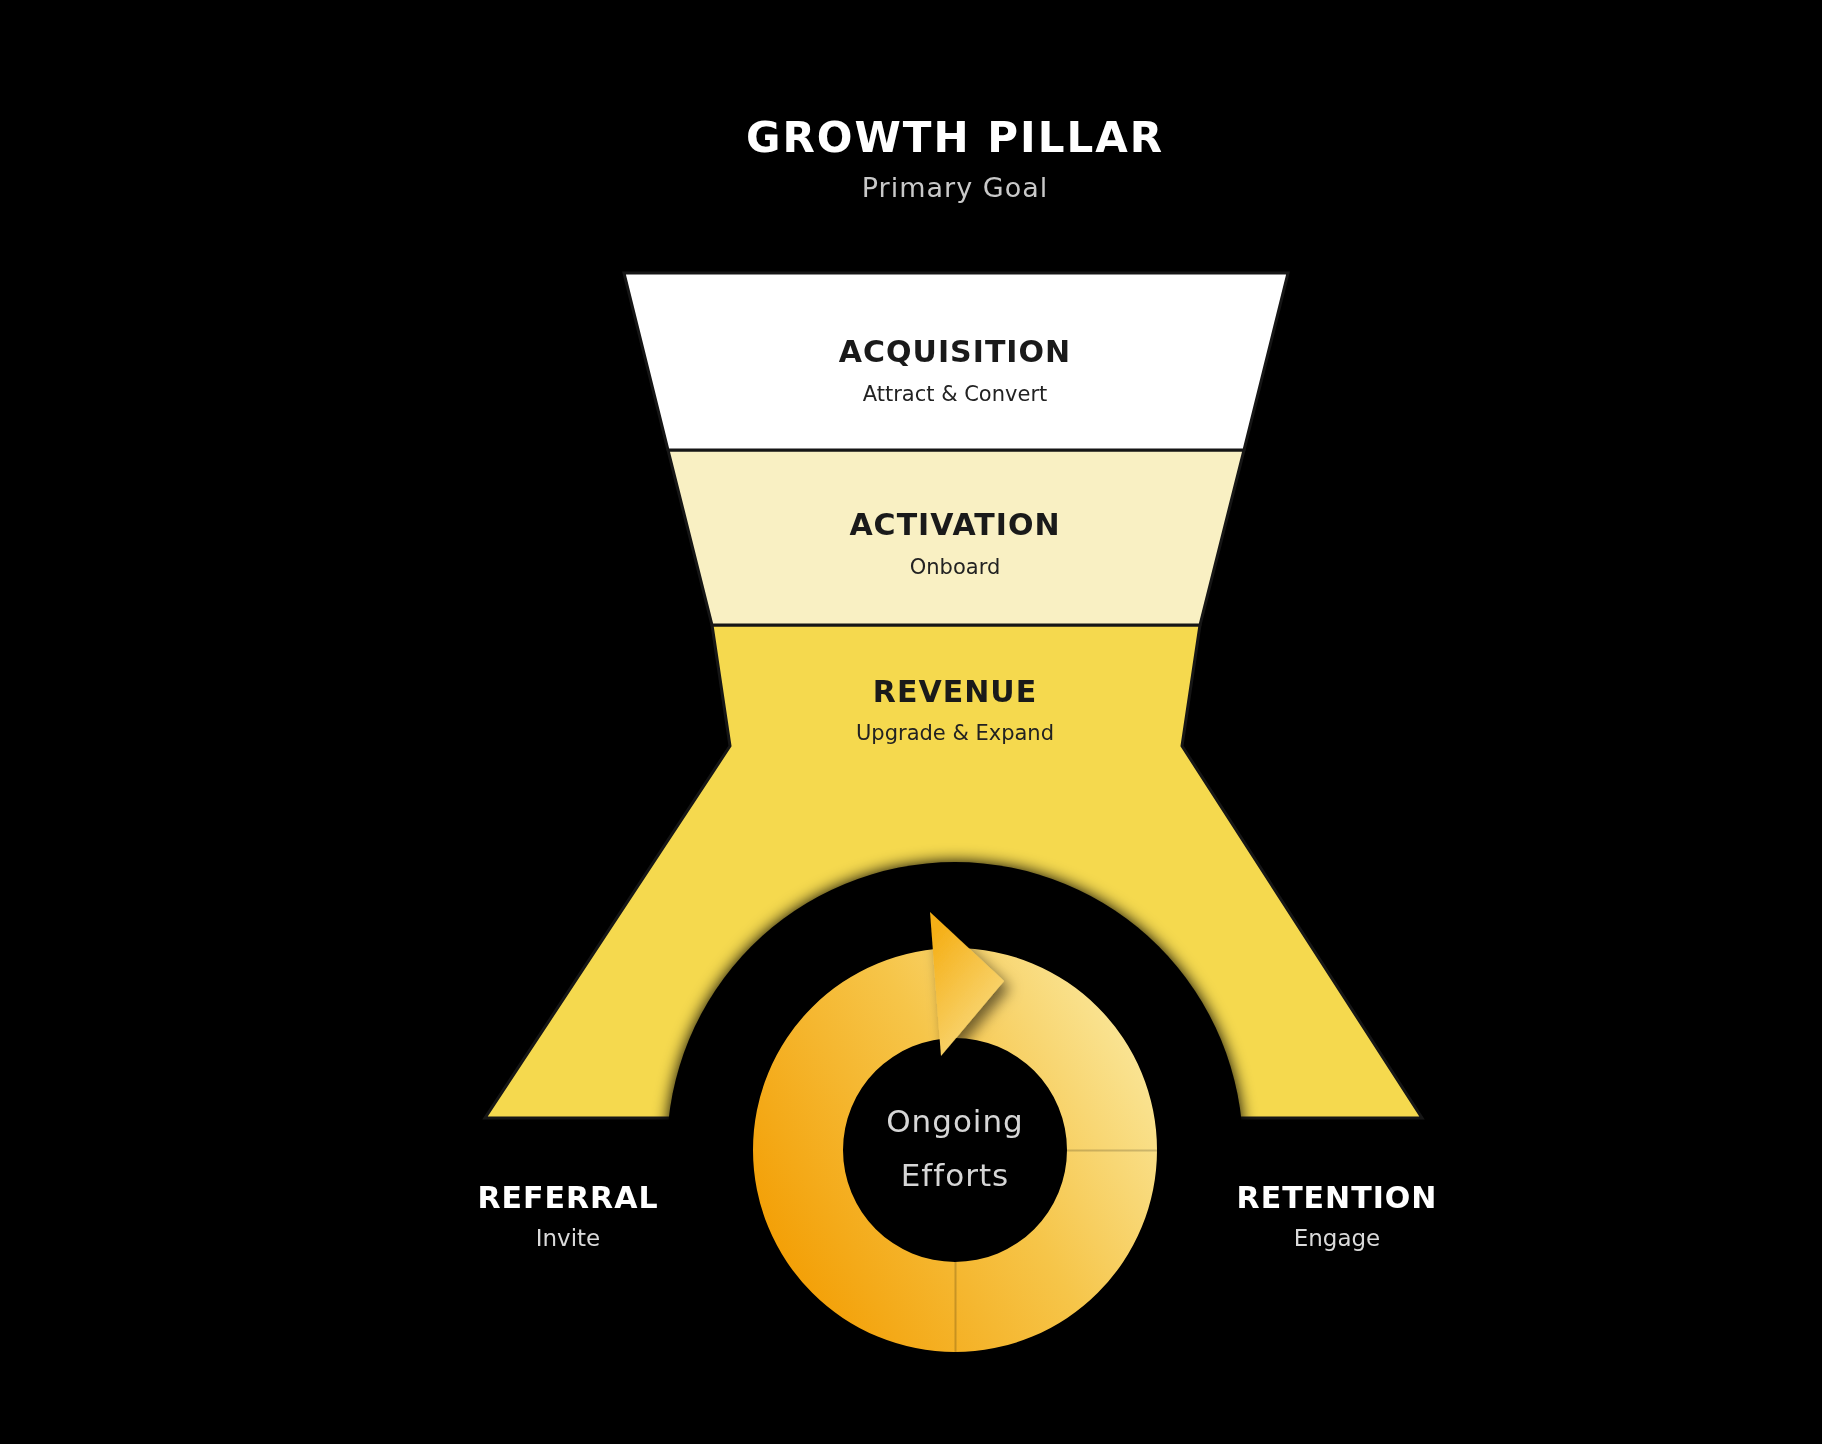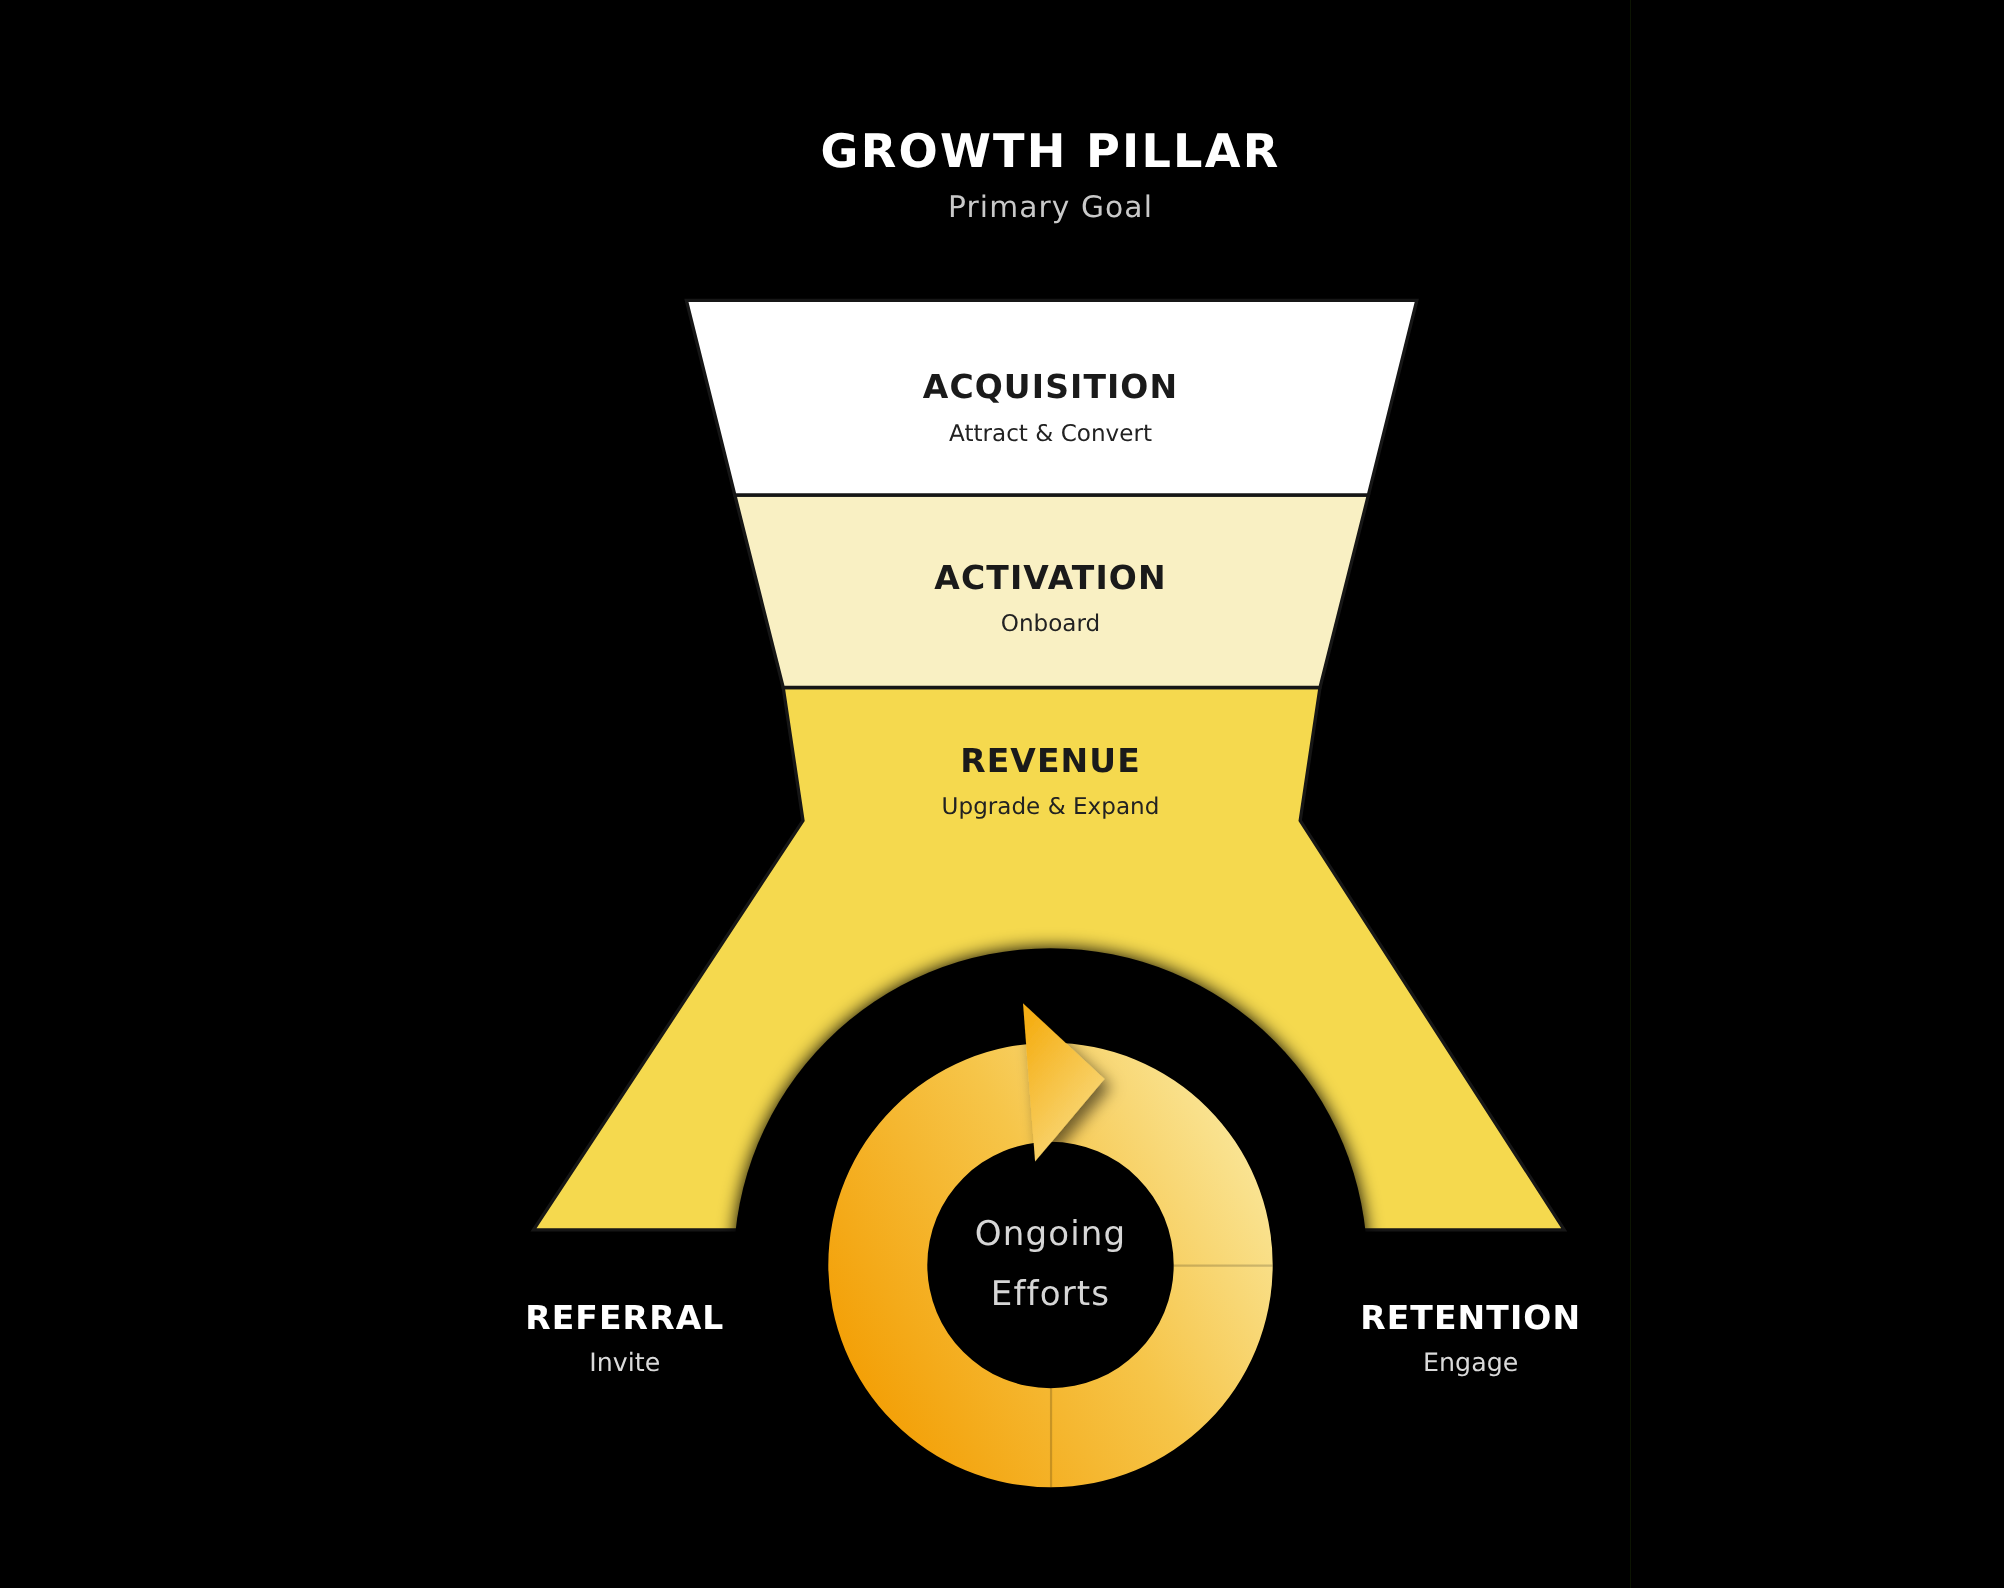--- a/index.html
+++ b/index.html
@@ -4,21 +4,21 @@
 <style>
   html, body {
     margin: 0;
     padding: 0;
     background: #000;
   }
   .canvas {
     position: relative;
     width: 1482px;
     height: 1444px;
-    background: #4d7c0f;
+    background: #c4b5fd;
     overflow: hidden;
     font-family: "DejaVu Sans", "Liberation Sans", sans-serif;
   }
   svg { display: block; }
   text { font-family: "DejaVu Sans", "Liberation Sans", sans-serif; }
   .title-main   { font-size: 42px; font-weight: bold; letter-spacing: 2px; }
   .title-sub    { font-size: 27px; letter-spacing: 1px; }
   .stage-title  { font-size: 30px; font-weight: bold; letter-spacing: 1px; }
   .stage-sub    { font-size: 21px; font-weight: 500; }
   .loop-label   { font-size: 30px; font-weight: bold; letter-spacing: 1px; }

